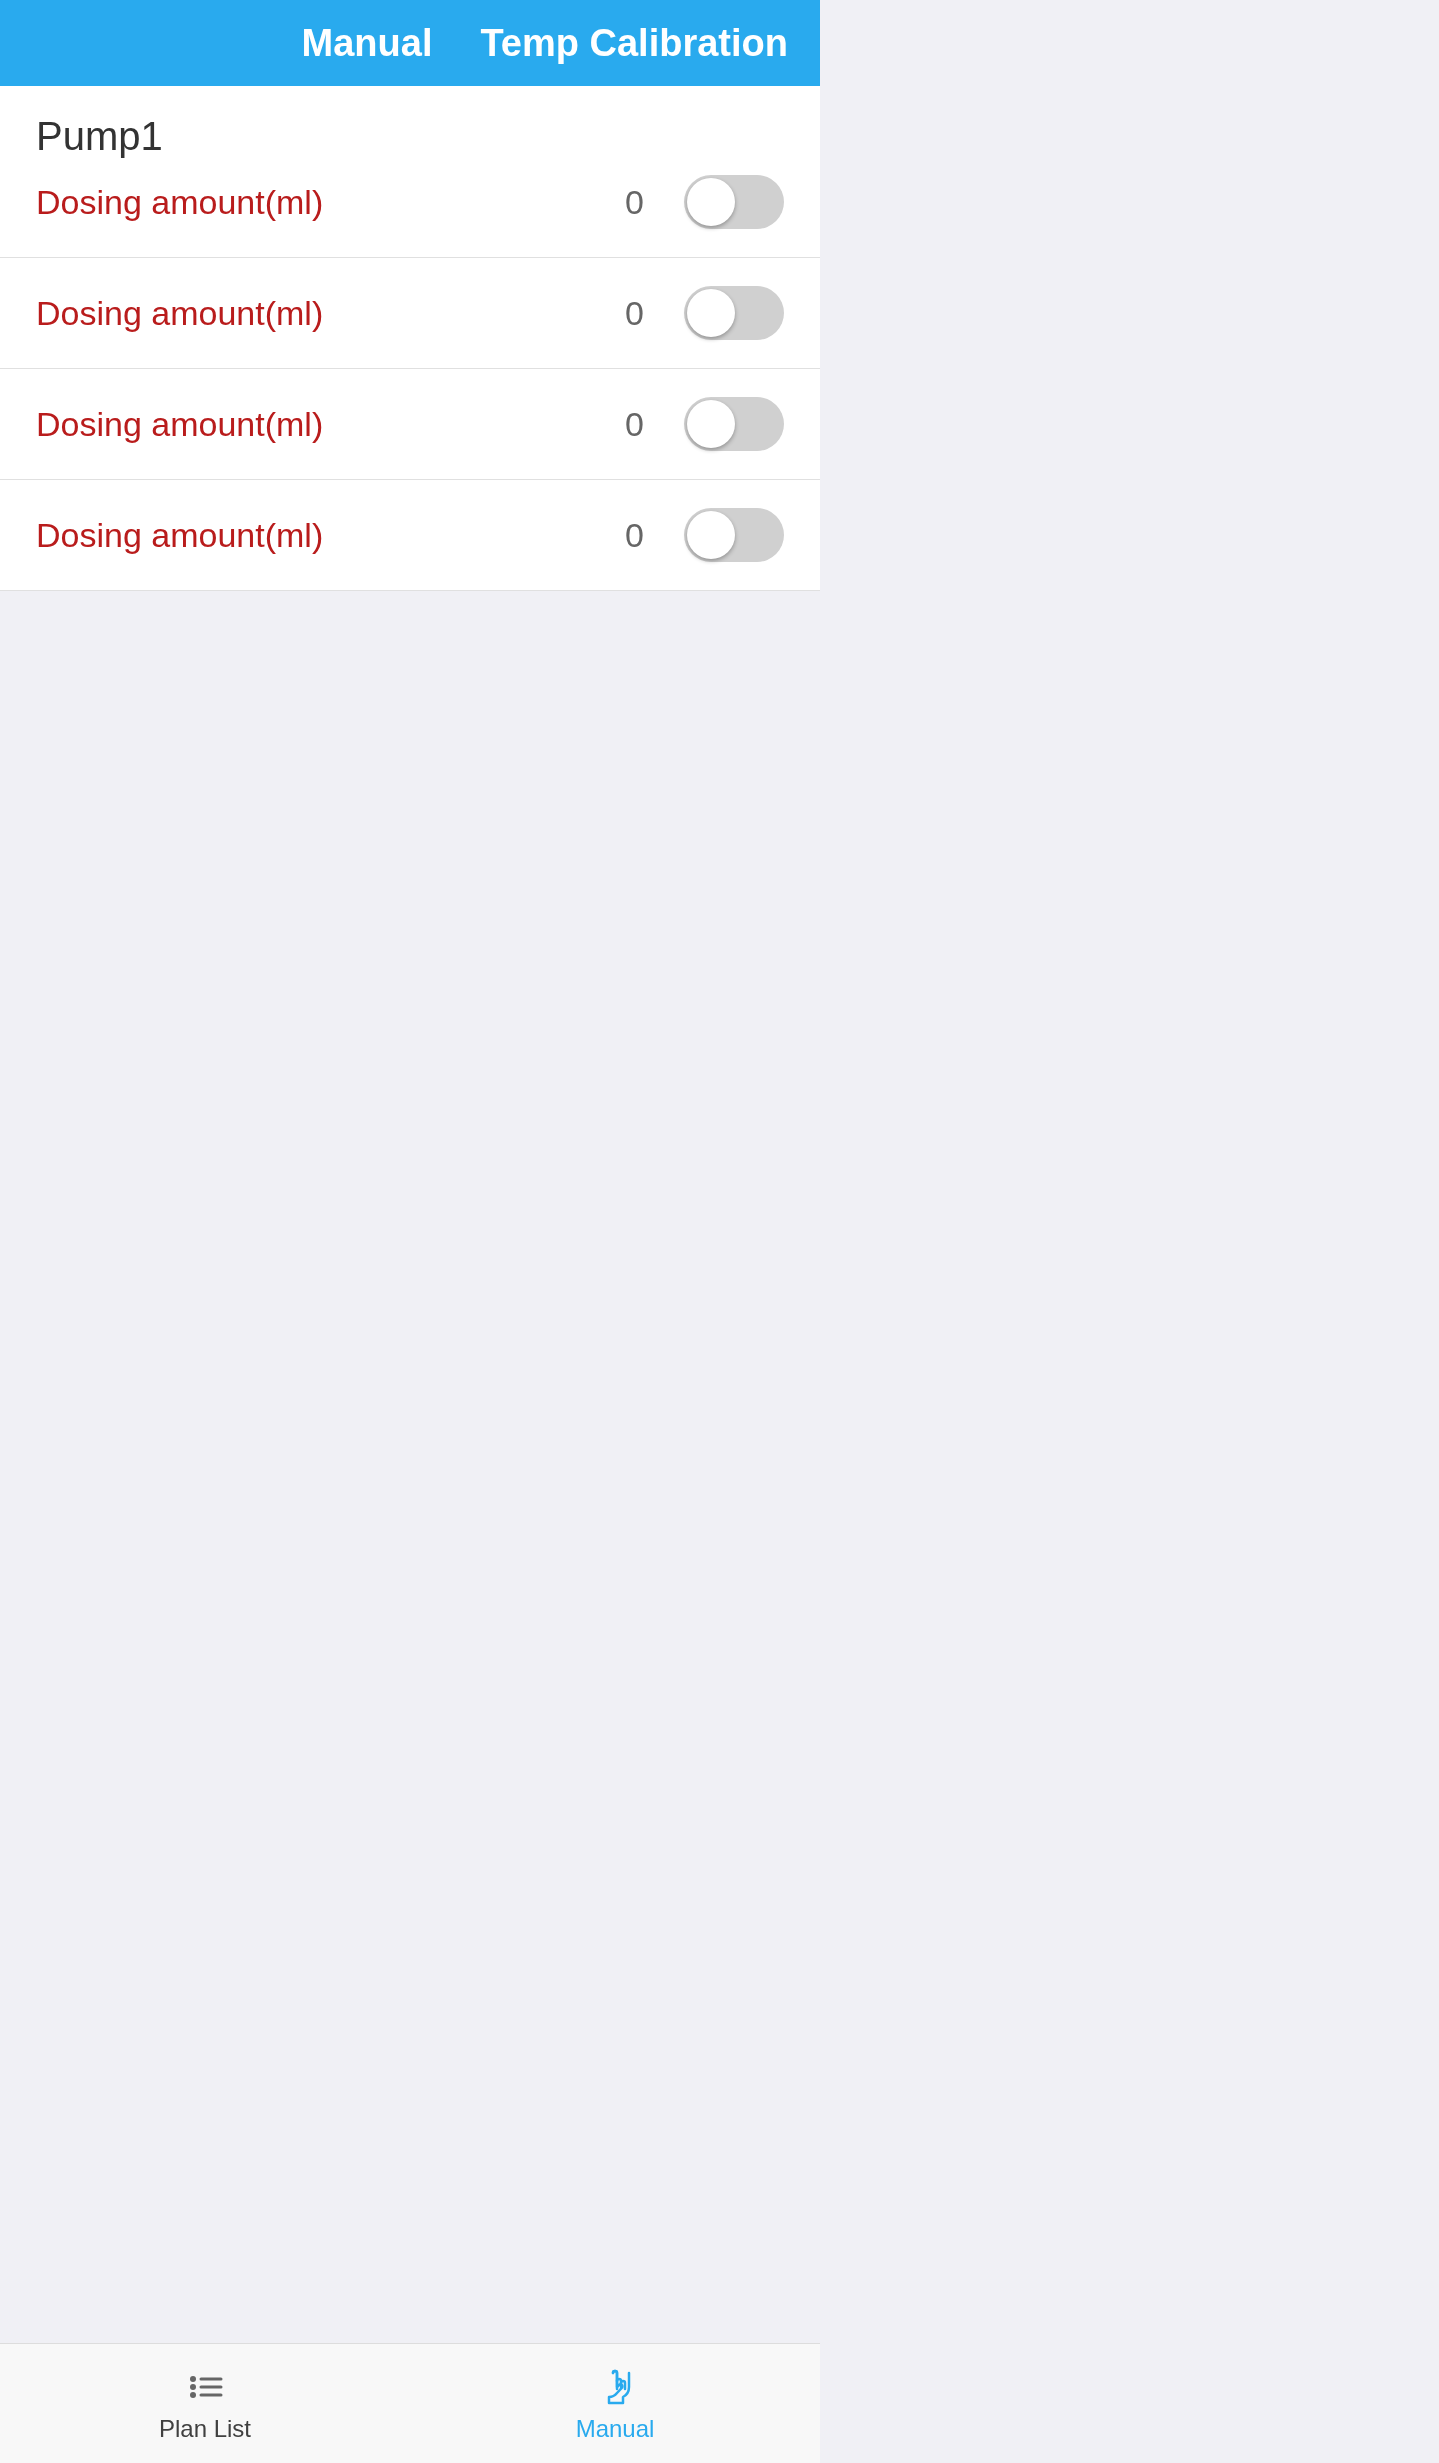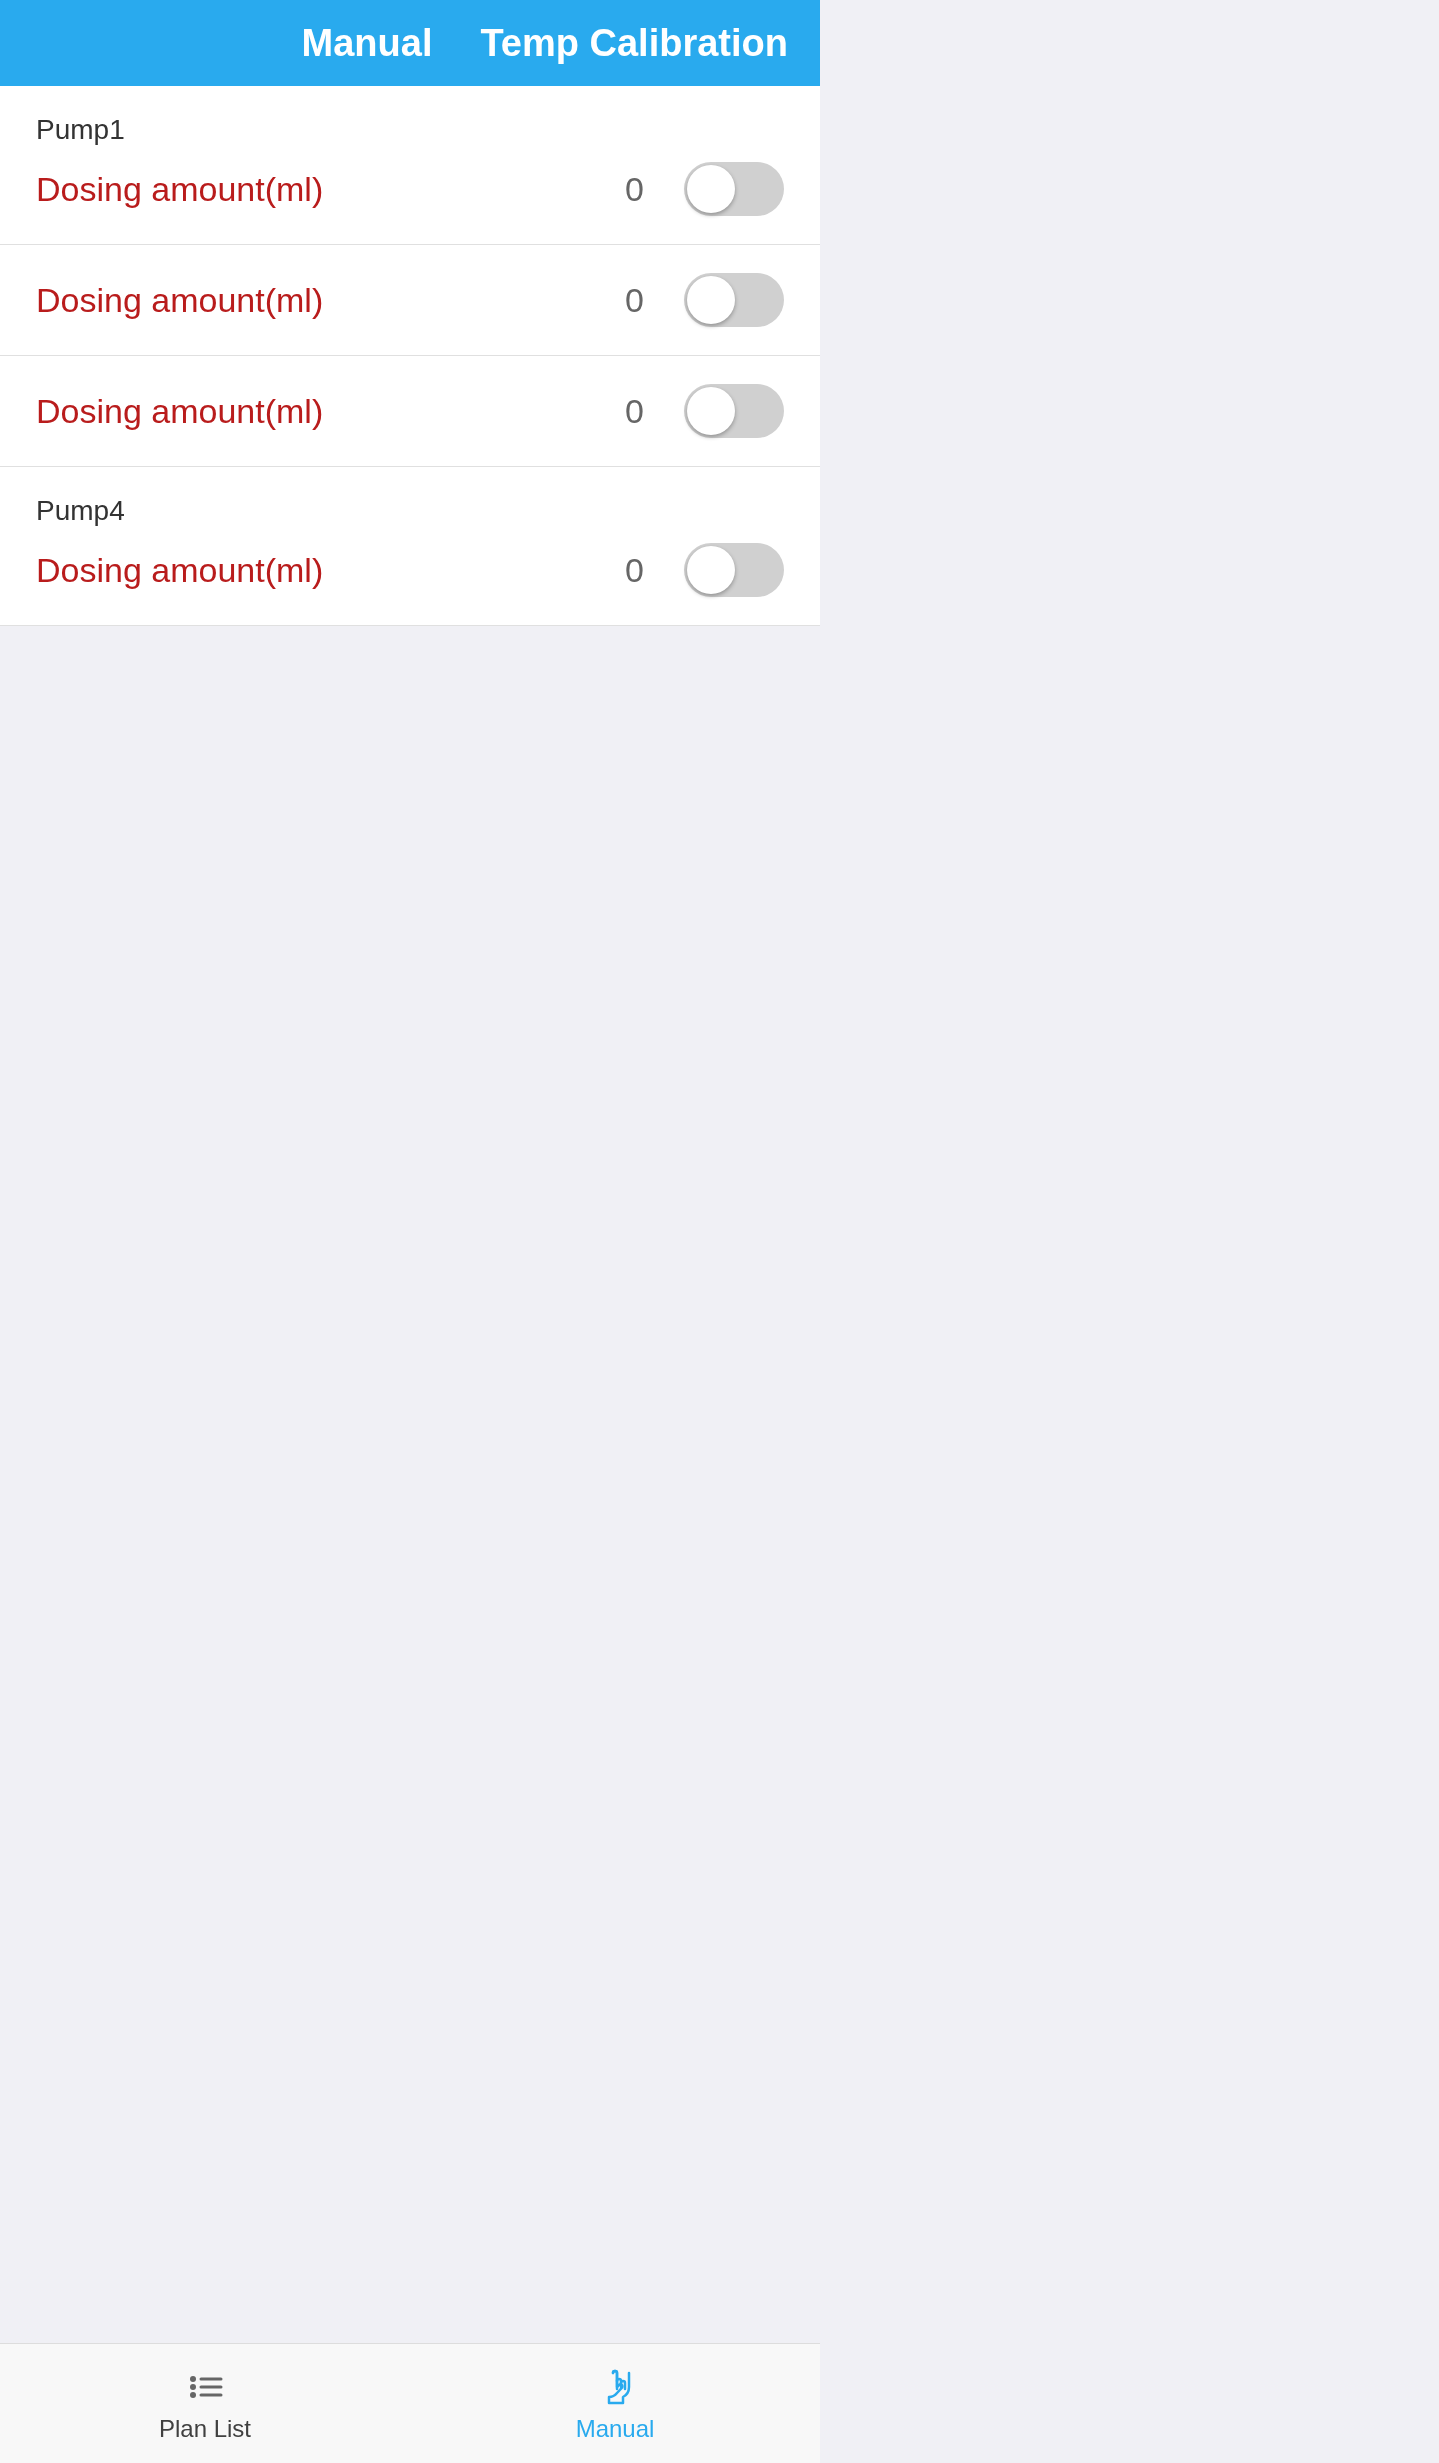--- a/index.html
+++ b/index.html
@@ -45,21 +45,21 @@
       flex-direction: column;
     }
 
     
     .pump-section {
       border-bottom: 1px solid #e0e0e0;
       padding: 28px 36px 0 36px;
     }
 
     .pump-name {
-      font-size: 28px;
+      font-size: 40px;
       color: #333;
       margin-bottom: 16px;
     }
 
     .pump-row {
       display: flex;
       align-items: center;
       justify-content: space-between;
       padding-bottom: 28px;
     }
@@ -191,21 +191,20 @@
       <span class="pump-row-value">0</span>
       <div class="toggle-container">
         <div class="toggle-track">
           <div class="toggle-thumb"></div>
         </div>
       </div>
     </div>
   </div>
 
   <div class="pump-section">
-    <div class="pump-name">Pump4</div>
     <div class="pump-row">
       <span class="pump-row-label">Dosing amount(ml)</span>
       <span class="pump-row-value">0</span>
       <div class="toggle-container">
         <div class="toggle-track">
           <div class="toggle-thumb"></div>
         </div>
       </div>
     </div>
   </div>

